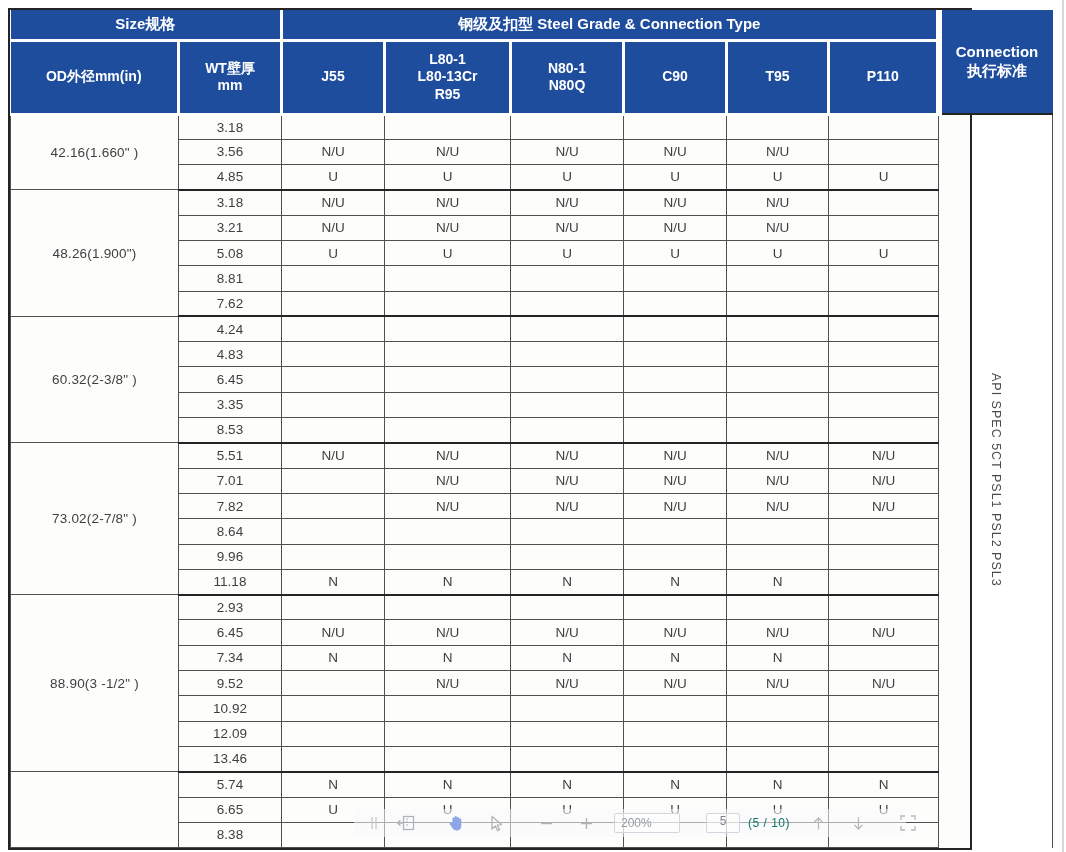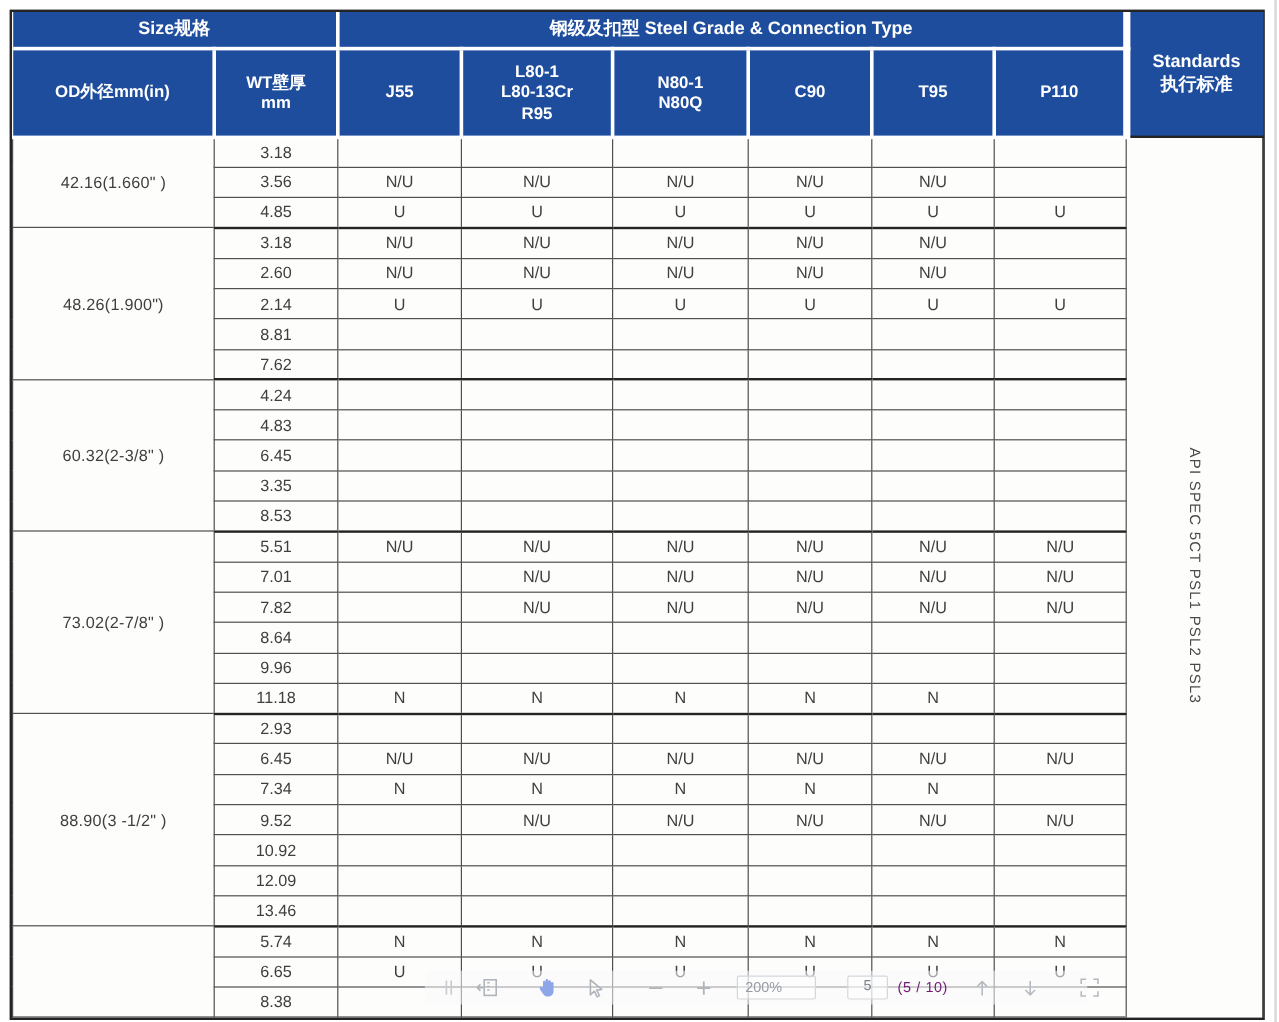--- a/index.html
+++ b/index.html
@@ -7,21 +7,21 @@
   body {
     position:relative; width:1066px; height:852px; overflow:hidden;
     background:#ffffff;
     font-family:"Liberation Sans", sans-serif;
   }
   .page-edge {
     position:absolute; top:0; right:2px; width:2px; height:852px;
     background:#d8d8d6;
   }
   .table-wrap {
-    position:absolute; left:8px; top:8px; width:1046px;
+    position:absolute; left:8px; top:8px; width:964px;
     border:2px solid #242424; background:#fdfdfc;
   }
   table { border-collapse:collapse; table-layout:fixed; width:1042px; }
   col.c-od{width:168px} col.c-wt{width:103px} col.c-j55{width:103px}
   col.c-l80{width:126px} col.c-n80{width:113px} col.c-c90{width:103px}
   col.c-t95{width:102px} col.c-p110{width:110px} col.c-std{width:114px}
 
   thead th {
     background:#1e4d9e; color:#fff; font-weight:bold;
     border:3px solid #fff; text-align:center; vertical-align:middle;
@@ -67,21 +67,21 @@
     width:66px; height:20px; border:1px solid #d3d7db; border-radius:2px;
     background:rgba(255,255,255,0.45);
     display:flex; align-items:center; justify-content:space-between;
     padding:0 6px; color:#959ca4; cursor:pointer; flex:0 0 auto;gap:21px;
   }
   .page-input {
     width:34px; height:20px; border:1px solid #d3d7db; border-radius:2px;
     background:rgba(255,255,255,0.5); text-align:center; color:#7c838b;
     font-size:12px; flex:0 0 auto;
   }
-  .page-info { color:#701a75; flex:0 0 auto; letter-spacing:0.5px; }
+  .page-info { color:#0f766e; flex:0 0 auto; letter-spacing:0.5px; }
   svg { display:block; }
 </style>
 </head>
 <body>
 
 <div class="page-edge"></div>
 
 <div class="table-wrap">
   <table>
     <colgroup>
@@ -92,21 +92,21 @@
       <col class="c-n80">
         <col class="c-c90">
         <col class="c-t95">
         <col class="c-p110">
         <col class="c-std">
     </colgroup>
     <thead>
       <tr class="h1">
         <th colspan="2">Size规格</th>
         <th colspan="6">钢级及扣型 Steel Grade &amp; Connection Type</th>
-        <th rowspan="2" class="std-h">Standards
+        <th rowspan="2" class="std-h">Connection
 执行标准</th>
       </tr>
       <tr class="h2">
         <th>OD外径mm(in)</th>
         <th>WT壁厚
 mm</th>
         <th>J55</th>
         <th class="small">L80-1
 L80-13Cr
 R95</th>
@@ -151,30 +151,30 @@
           <td rowspan="5" class="od-cell">48.26(1.900")</td>
           <td class="wt-cell">3.18</td>
           <td class="grade-cell">N/U</td>
           <td class="grade-cell">N/U</td>
           <td class="grade-cell">N/U</td>
           <td class="grade-cell">N/U</td>
           <td class="grade-cell">N/U</td>
           <td class="grade-cell"></td>
         </tr>
         <tr>
-          <td class="wt-cell">2.60</td>
-          <td class="grade-cell">N/U</td>
-          <td class="grade-cell">N/U</td>
-          <td class="grade-cell">N/U</td>
-          <td class="grade-cell">N/U</td>
-          <td class="grade-cell">N/U</td>
-          <td class="grade-cell"></td>
-        </tr>
-        <tr>
-          <td class="wt-cell">2.14</td>
+          <td class="wt-cell">3.21</td>
+          <td class="grade-cell">N/U</td>
+          <td class="grade-cell">N/U</td>
+          <td class="grade-cell">N/U</td>
+          <td class="grade-cell">N/U</td>
+          <td class="grade-cell">N/U</td>
+          <td class="grade-cell"></td>
+        </tr>
+        <tr>
+          <td class="wt-cell">5.08</td>
           <td class="grade-cell">U</td>
           <td class="grade-cell">U</td>
           <td class="grade-cell">U</td>
           <td class="grade-cell">U</td>
           <td class="grade-cell">U</td>
           <td class="grade-cell">U</td>
         </tr>
         <tr>
           <td class="wt-cell">8.81</td>
           <td class="grade-cell"></td>

